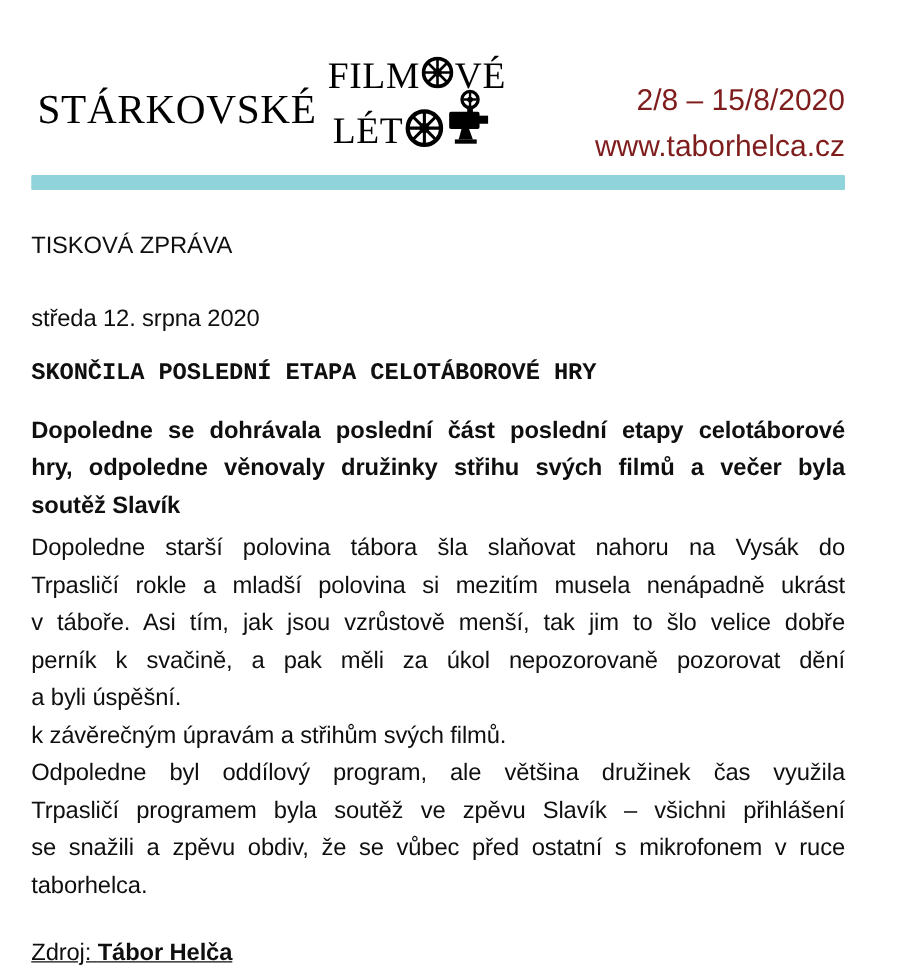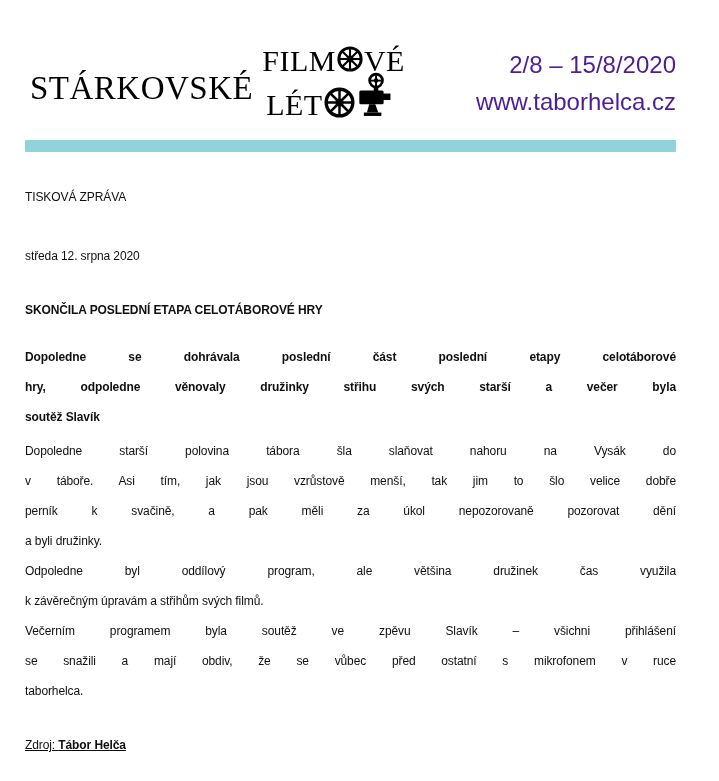--- a/index.html
+++ b/index.html
@@ -42,35 +42,35 @@
     height: 30px;
   }
   .logo-row.second { margin-top: 14px; padding-left: 4px; }
   .reel-icon { display: inline-block; margin: 0 1px; }
   .projector-icon { display: inline-block; margin-left: -2px; margin-top: -14px; }
 
   .dates {
     text-align: right;
     font-size: 24px;
     line-height: 37px;
-    margin-top: 0px;
-    color: #4c1d95;
+    margin-top: 16px;
+    color: #7f1d1d;
   }
 
   .bar {
     height: 12px;
     margin-top: 28px;
     border-radius: 1px;
   }
 
   
-  .doc { font-size: 12px; line-height: 30px; letter-spacing: -0.1px; }
+  .doc { font-size: 19px; line-height: 30px; letter-spacing: -0.1px; }
   .kicker   { margin-top: 30px; }
   .dateline { margin-top: 29px; }
-  .headline { margin-top: 24px; font-weight: bold; }
+  .headline { margin-top: 12px; font-weight: bold; font-family: Liberation Mono, monospace; }
   .lead     { margin-top: 17px; font-weight: bold; }
   .bodytext { margin-top: 4px; }
   .jline { text-align: justify; text-align-last: justify; }
   .jline.last { text-align-last: left; }
   .source { margin-top: 24px; text-decoration: underline; }
   .source b { font-weight: bold; }
 </style>
 </head>
 <body>
 
@@ -144,32 +144,33 @@
   </div>
 
   <div class="bar" style="background: rgb(145, 211, 218);"></div>
 
   <div class="doc">
     <div class="kicker">TISKOVÁ ZPRÁVA</div>
     <div class="dateline">středa 12. srpna 2020</div>
     <div class="headline">SKONČILA POSLEDNÍ ETAPA CELOTÁBOROVÉ HRY</div>
     <div class="lead">
         <div class="jline">Dopoledne se dohrávala poslední část poslední etapy celotáborové</div>
-        <div class="jline">hry, odpoledne věnovaly družinky střihu svých starší a večer byla</div>
+        <div class="jline">hry, odpoledne věnovaly družinky střihu svých filmů a večer byla</div>
         <div class="jline last">soutěž Slavík</div>
       </div>
     <div class="bodytext">
         <div class="jline">Dopoledne starší polovina tábora šla slaňovat nahoru na Vysák do</div>
+        <div class="jline">Trpasličí rokle a mladší polovina si mezitím musela nenápadně ukrást</div>
         <div class="jline">v táboře. Asi tím, jak jsou vzrůstově menší, tak jim to šlo velice dobře</div>
         <div class="jline">perník k svačině, a pak měli za úkol nepozorovaně pozorovat dění</div>
-        <div class="jline last">a byli družinky.</div>
+        <div class="jline last">a byli úspěšní.</div>
+        <div class="jline last">k závěrečným úpravám a střihům svých filmů.</div>
         <div class="jline">Odpoledne byl oddílový program, ale většina družinek čas využila</div>
-        <div class="jline last">k závěrečným úpravám a střihům svých filmů.</div>
-        <div class="jline">Večerním programem byla soutěž ve zpěvu Slavík – všichni přihlášení</div>
-        <div class="jline">se snažili a mají obdiv, že se vůbec před ostatní s mikrofonem v ruce</div>
+        <div class="jline">Trpasličí programem byla soutěž ve zpěvu Slavík – všichni přihlášení</div>
+        <div class="jline">se snažili a zpěvu obdiv, že se vůbec před ostatní s mikrofonem v ruce</div>
         <div class="jline last">taborhelca.</div>
       </div>
     <div class="source">
       <span>Zdroj:</span>
       <b>Tábor Helča</b>
     </div>
   </div>
 
 </div>
 

